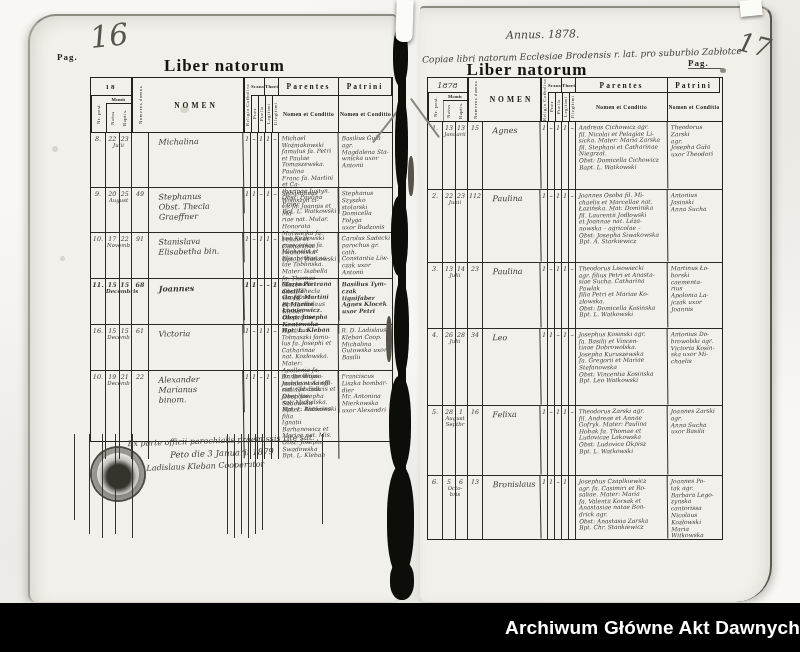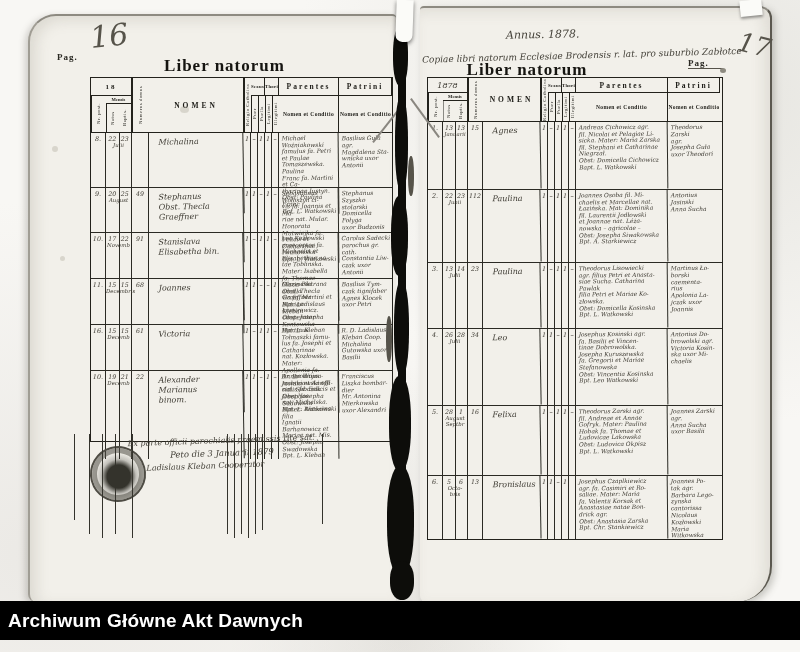--- a/index.html
+++ b/index.html
@@ -77,22 +77,22 @@
   .tline{position:absolute;width:0;border-left:1px solid #34332c;top:0;}
   .note{position:absolute;transform:rotate(-2deg);z-index:2;}
   .note div{font-style:italic;color:#45423a;font-family:"DejaVu Serif",serif;white-space:nowrap;}
   .note .n1{font-size:8px;}
   .note .n2{font-size:8.5px;margin:3px 0 0 42px;}
   .note .n3{font-size:8px;margin:3px 0 0 18px;}
   .seal{position:absolute;width:52px;height:52px;border-radius:50%;border:2px solid #4e4c44;
     box-shadow:inset 0 0 0 5px rgba(78,76,68,.55);transform:rotate(-15deg);
     background:radial-gradient(circle at 50% 55%, #34332c 0 30%, rgba(52,51,44,.25) 45%, transparent 62%);}
   
-  .footer{position:absolute;left:0;right:0;bottom:12px;height:39px;background:#000;z-index:9;
-    display:flex;align-items:center;}
+  .footer{position:absolute;left:0;right:0;bottom:0;height:49px;background:#000;z-index:9;
+    display:flex;align-items:center;justify-content:flex-end;}
   .footer span{color:#fff;font-family:"Liberation Sans","DejaVu Sans",sans-serif;
     font-weight:bold;font-size:19px;margin-left:8px;letter-spacing:.2px;}
 </style>
 </head>
 <body>
 
 <div class="stage">
 
   <div class="page page-left">
     <div class="spot" style="left:22px;top:130px;width:6px;height:6px;"></div>
@@ -215,21 +215,21 @@
 tae Toblinska. Mater: Isabella
 fa: Thomae Olszewski
 Obst: Thecla Graeffner
 Bpt: Ladislaus Kleban cooperator</div>
     <div class="cell c-pat hw">Carolus Sadecki
 parochus gr. cath.
 Constantia Liw-
 czak uxor Antonii</div>
   </div>
 
-  <div class="rrow lt-cols" style="height: 45px;">
+  <div class="rrow lt-cols" style="height: 45px; font-weight: bold;">
     <div class="cell c-nr hw">11.</div>
     <div class="cell c-date" style="grid-column:2/4;">
       <div class="date-divider"></div>
       <div class="date-top">
         <span class="hw half">15</span>
         <span class="hw half">15</span>
       </div>
       <div class="hw month">Decembris</div>
     </div>
     <div class="cell c-domus hw">68</div>

